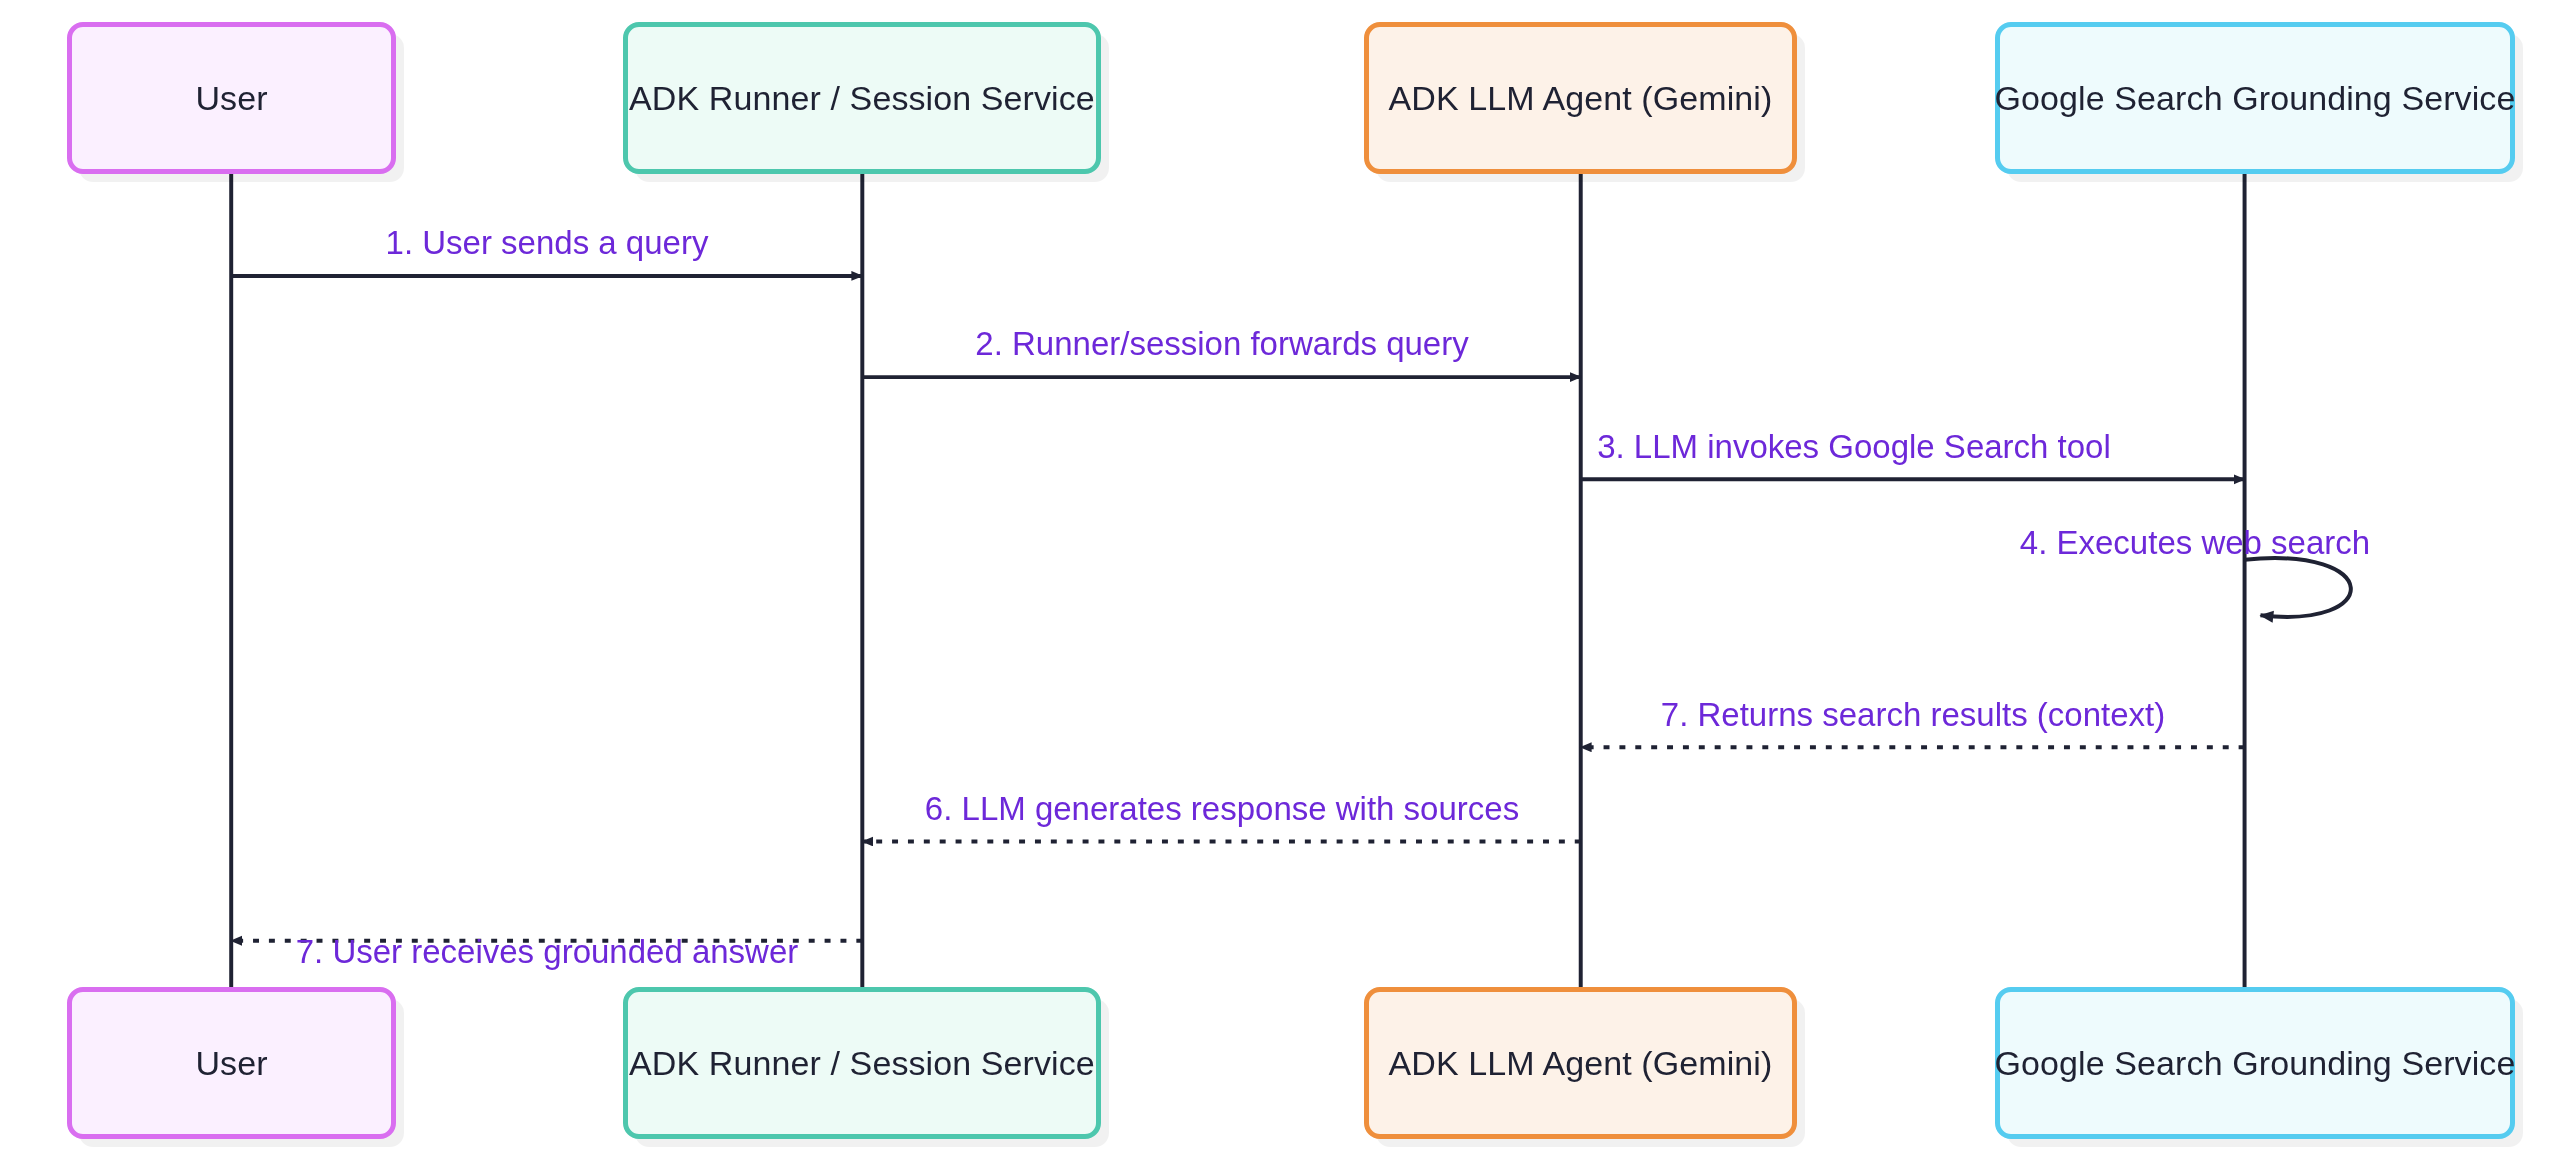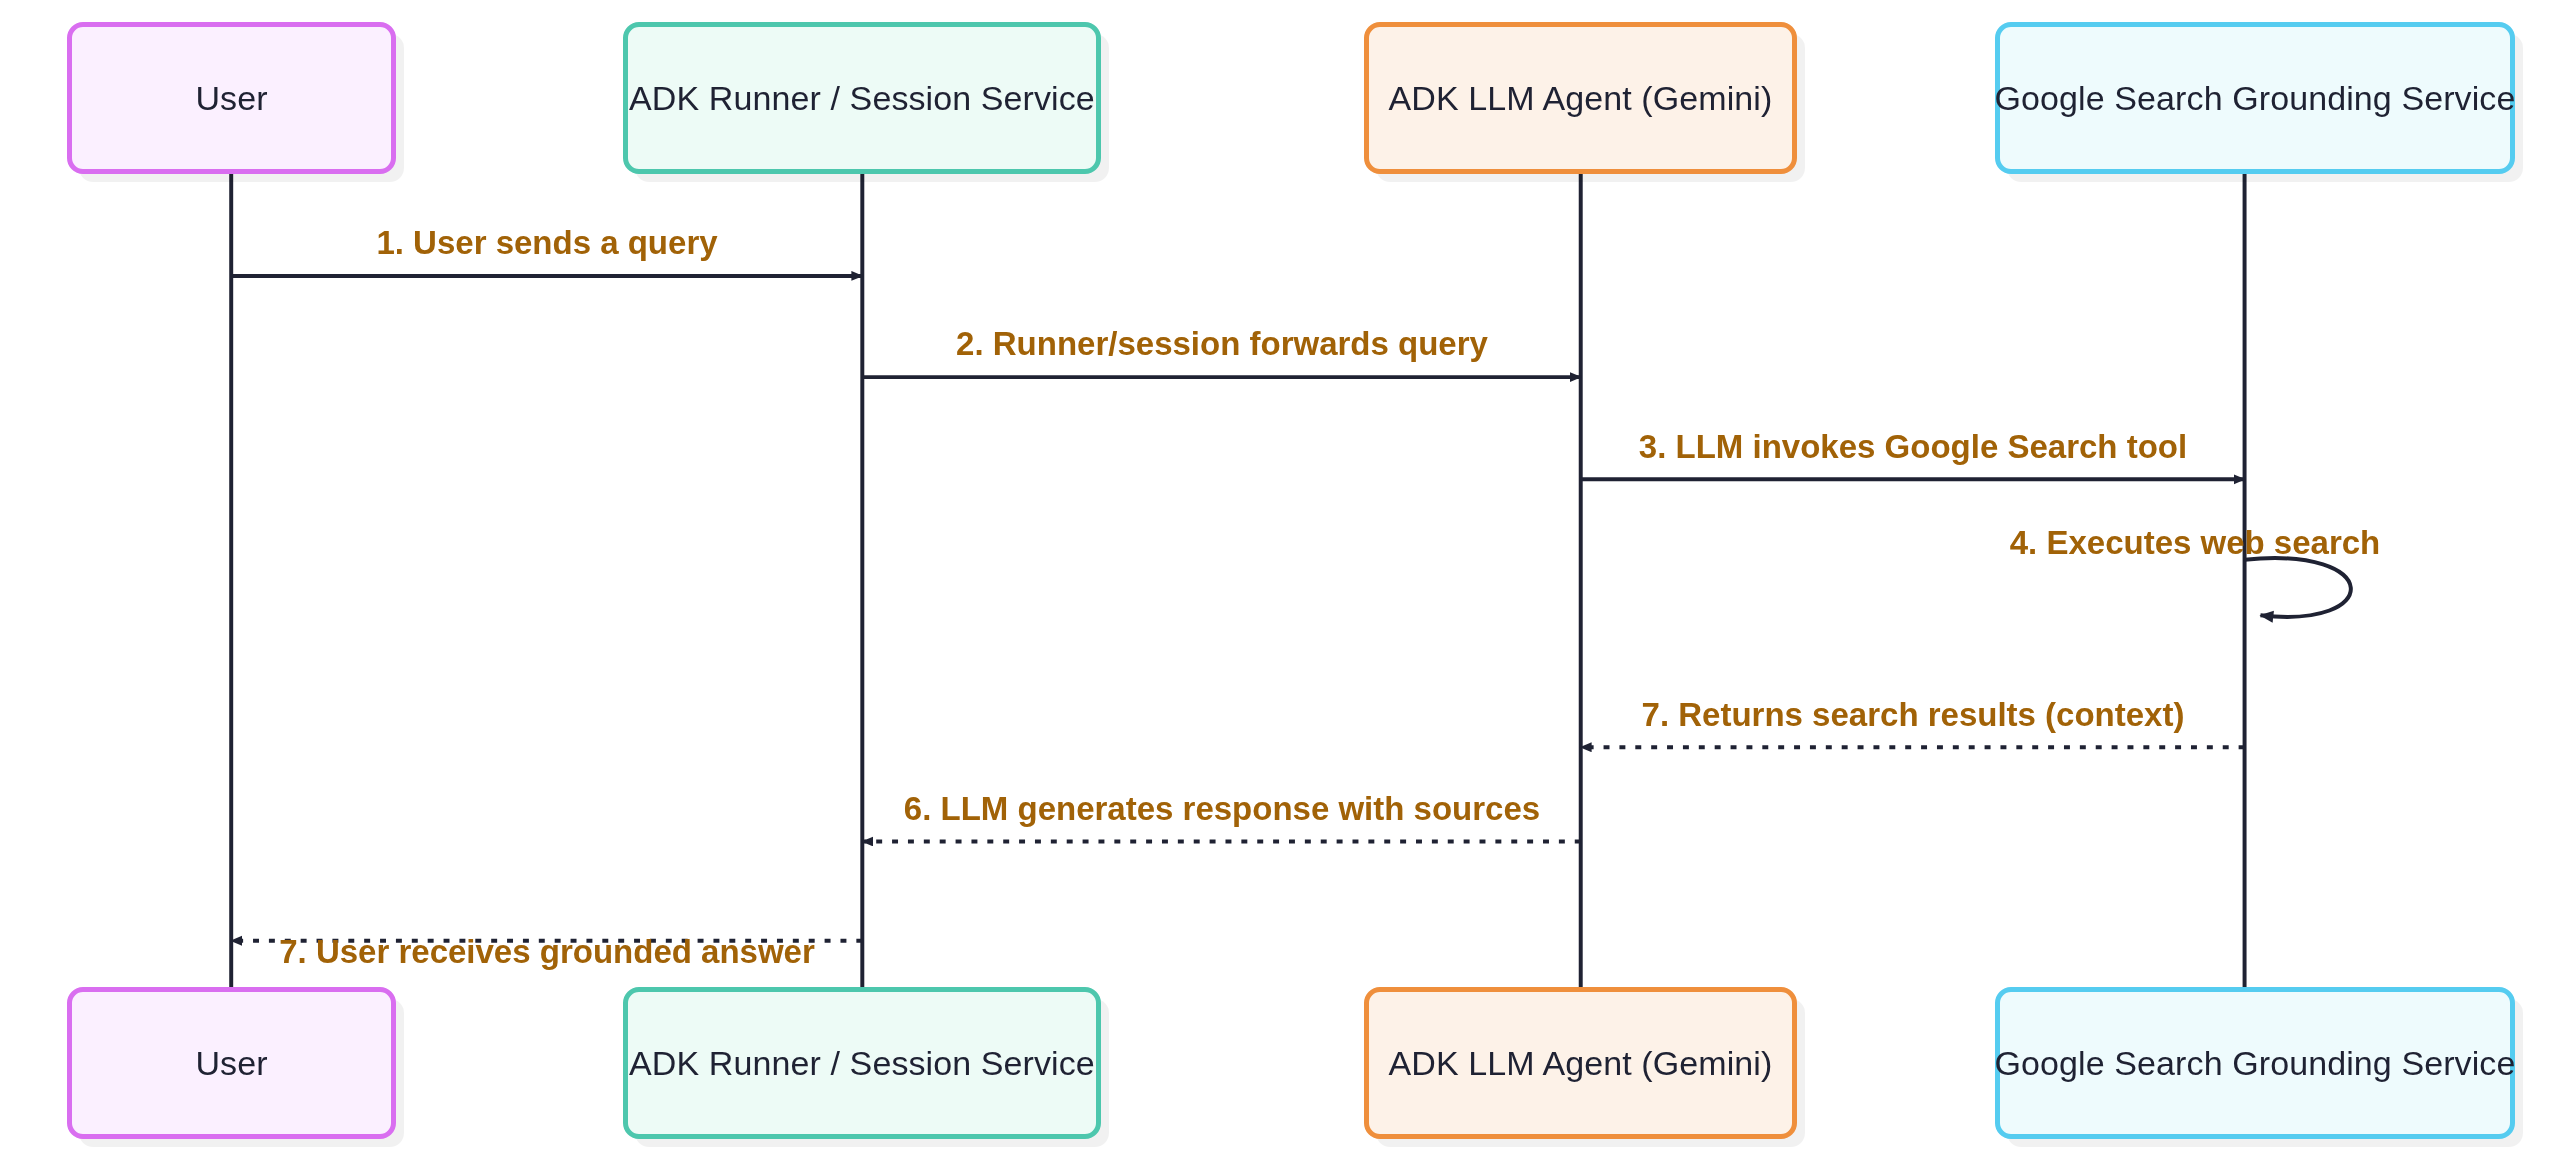--- a/index.html
+++ b/index.html
@@ -41,26 +41,25 @@
   .actor-label {
     font-size: 34px;
     color: #1f2233;
     white-space: nowrap;
     letter-spacing: 0.1px;
     line-height: 1;
   }
   .msg-label {
     position: absolute;
     font-size: 33px;
-    color: #a16207;
+    color: #6d28d9;
     white-space: nowrap;
     transform: translateX(-50%);
     z-index: 4;
     line-height: 1;
-    font-weight: bold;
   }
 </style>
 </head>
 <body>
 
 <div id="diagram">
 
   <svg class="layer" viewBox="0 0 2596 1180">
     <defs>
       <marker id="arrow-right" markerWidth="13" markerHeight="13" refX="11" refY="5" orient="auto" markerUnits="userSpaceOnUse">
@@ -116,21 +115,21 @@
         <span class="actor-label">ADK LLM Agent (Gemini)</span>
       </div>
       <div class="actor-box" style="left: 1995px; top: 987px; width: 520px; height: 152px; border-color: rgb(85, 204, 240); background: rgb(238, 251, 253);">
         <span class="actor-label">Google Search Grounding Service</span>
       </div>
     </div>
 
   <div id="message-labels">
       <div class="msg-label" style="left: 547px; top: 226px;">1. User sends a query</div>
       <div class="msg-label" style="left: 1222px; top: 327px; text-align: center;">2. Runner/session forwards query</div>
-      <div class="msg-label" style="left: 1913px; top: 430px;">3. LLM invokes Google Search tool</div>
+      <div class="msg-label" style="left: 1854px; top: 430px;">3. LLM invokes Google Search tool</div>
       <div class="msg-label" style="left: 2195px; top: 526px;">4. Executes web search</div>
       <div class="msg-label" style="left: 1913px; top: 698px;">7. Returns search results (context)</div>
       <div class="msg-label" style="left: 1222px; top: 792px;">6. LLM generates response with sources</div>
       <div class="msg-label" style="left: 547px; top: 891px; margin-top: 44px;">7. User receives grounded answer</div>
     </div>
 
 </div>
 
 
 </body></html>

